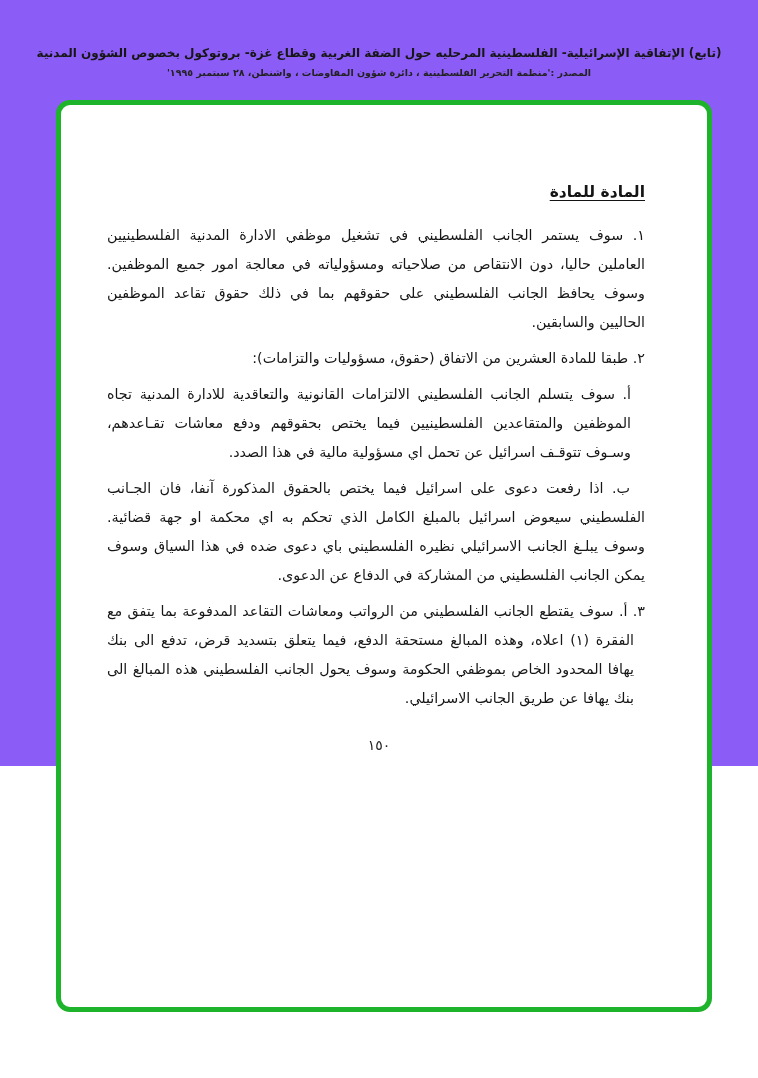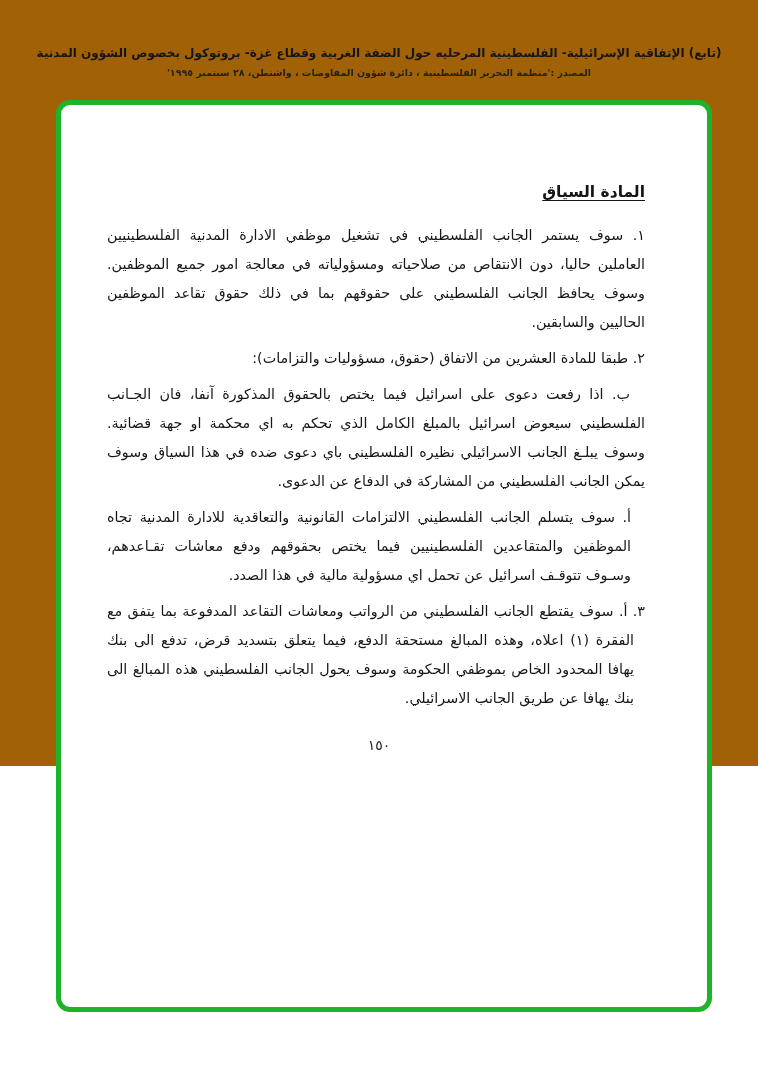--- a/index.html
+++ b/index.html
@@ -7,21 +7,21 @@
   body {
     width: 758px; height: 1078px;
     position: relative;
     font-family: "DejaVu Sans", sans-serif;
     color: #1a1a1a;
     overflow: hidden;
   }
   .page {
     position: relative;
     width: 758px; height: 766px;
-    background: #a16207;
+    background: #8b5cf6;
     padding-left: 48px;
   }
   .doc-header {
     position: absolute;
     top: 44px; left: 18px; right: 18px;
     text-align: center;
     direction: rtl;
   }
   .doc-title {
     font-size: 12px;
@@ -92,27 +92,27 @@
 
 <div class="page">
 
   <div class="doc-header">
     <div class="doc-title">(تابع) الإتفاقية الإسرائيلية- الفلسطينية المرحليه حول الضفة الغربية وقطاع غزة- بروتوكول بخصوص الشؤون المدنية</div>
     <div class="doc-source">المصدر :'منظمة التحرير الفلسطينية ، دائرة شؤون المفاوضات ، واشنطن، ٢٨ سبتمبر ١٩٩٥'</div>
   </div>
 
   <div class="frame" style="border-color: rgb(29, 179, 42);">
     <div class="content">
-      <h1 class="article-title">المادة السياق</h1>
+      <h1 class="article-title">المادة للمادة</h1>
 
       <div class="body-text">
         <p class="para p-main">١.  سوف يستمر الجانب الفلسطيني في  تشغيل موظفي الادارة المدنية الفلسطينيين العاملين حاليا، دون الانتقاص من  صلاحياته ومسؤولياته في معالجة امور جميع الموظفين. وسوف يحافظ الجانب الفلسطيني على حقوقهم بما في ذلك حقوق تقاعد الموظفين الحاليين والسابقين.</p>
         <p class="para p-main">٢.  طبقا للمادة العشرين من الاتفاق (حقوق، مسؤوليات والتزامات):</p>
+        <p class="para p-sub-block">أ.  سوف يتسلم الجانب الفلسطيني الالتزامات القانونية والتعاقدية للادارة المدنية  تجاه الموظفين والمتقاعدين الفلسطينيين فيما يختص بحقوقهم ودفع معاشات تقـاعدهم، وسـوف تتوقـف اسرائيل عن تحمل اي مسؤولية مالية في هذا الصدد.</p>
         <p class="para p-sub-first">ب. اذا رفعت دعوى على اسرائيل فيما يختص بالحقوق المذكورة آنفا، فان الجـانب الفلسطيني سيعوض اسرائيل بالمبلغ الكامل الذي تحكم به اي محكمة او جهة قضائية. وسوف يبلـغ الجانب الاسرائيلي نظيره الفلسطيني باي دعوى ضده في هذا السياق  وسوف يمكن الجانب الفلسطيني من المشاركة في الدفاع عن الدعوى.</p>
-        <p class="para p-sub-block">أ.  سوف يتسلم الجانب الفلسطيني الالتزامات القانونية والتعاقدية للادارة المدنية  تجاه الموظفين والمتقاعدين الفلسطينيين فيما يختص بحقوقهم ودفع معاشات تقـاعدهم، وسـوف تتوقـف اسرائيل عن تحمل اي مسؤولية مالية في هذا الصدد.</p>
         <p class="para p-hang">٣. أ. سوف يقتطع الجانب الفلسطيني من الرواتب ومعاشات التقاعد المدفوعة بما يتفق مع الفقرة (١) اعلاه، وهذه المبالغ مستحقة الدفع، فيما يتعلق بتسديد قرض، تدفع الى بنك يهافا المحدود الخاص بموظفي الحكومة وسوف يحول الجانب الفلسطيني هذه المبالغ الى بنك يهافا  عن طريق الجانب الاسرائيلي.</p>
       </div>
     </div>
   </div>
 
   <div class="doc-footer">
     <span class="page-number">١٥٠</span>
   </div>
 
 </div>

